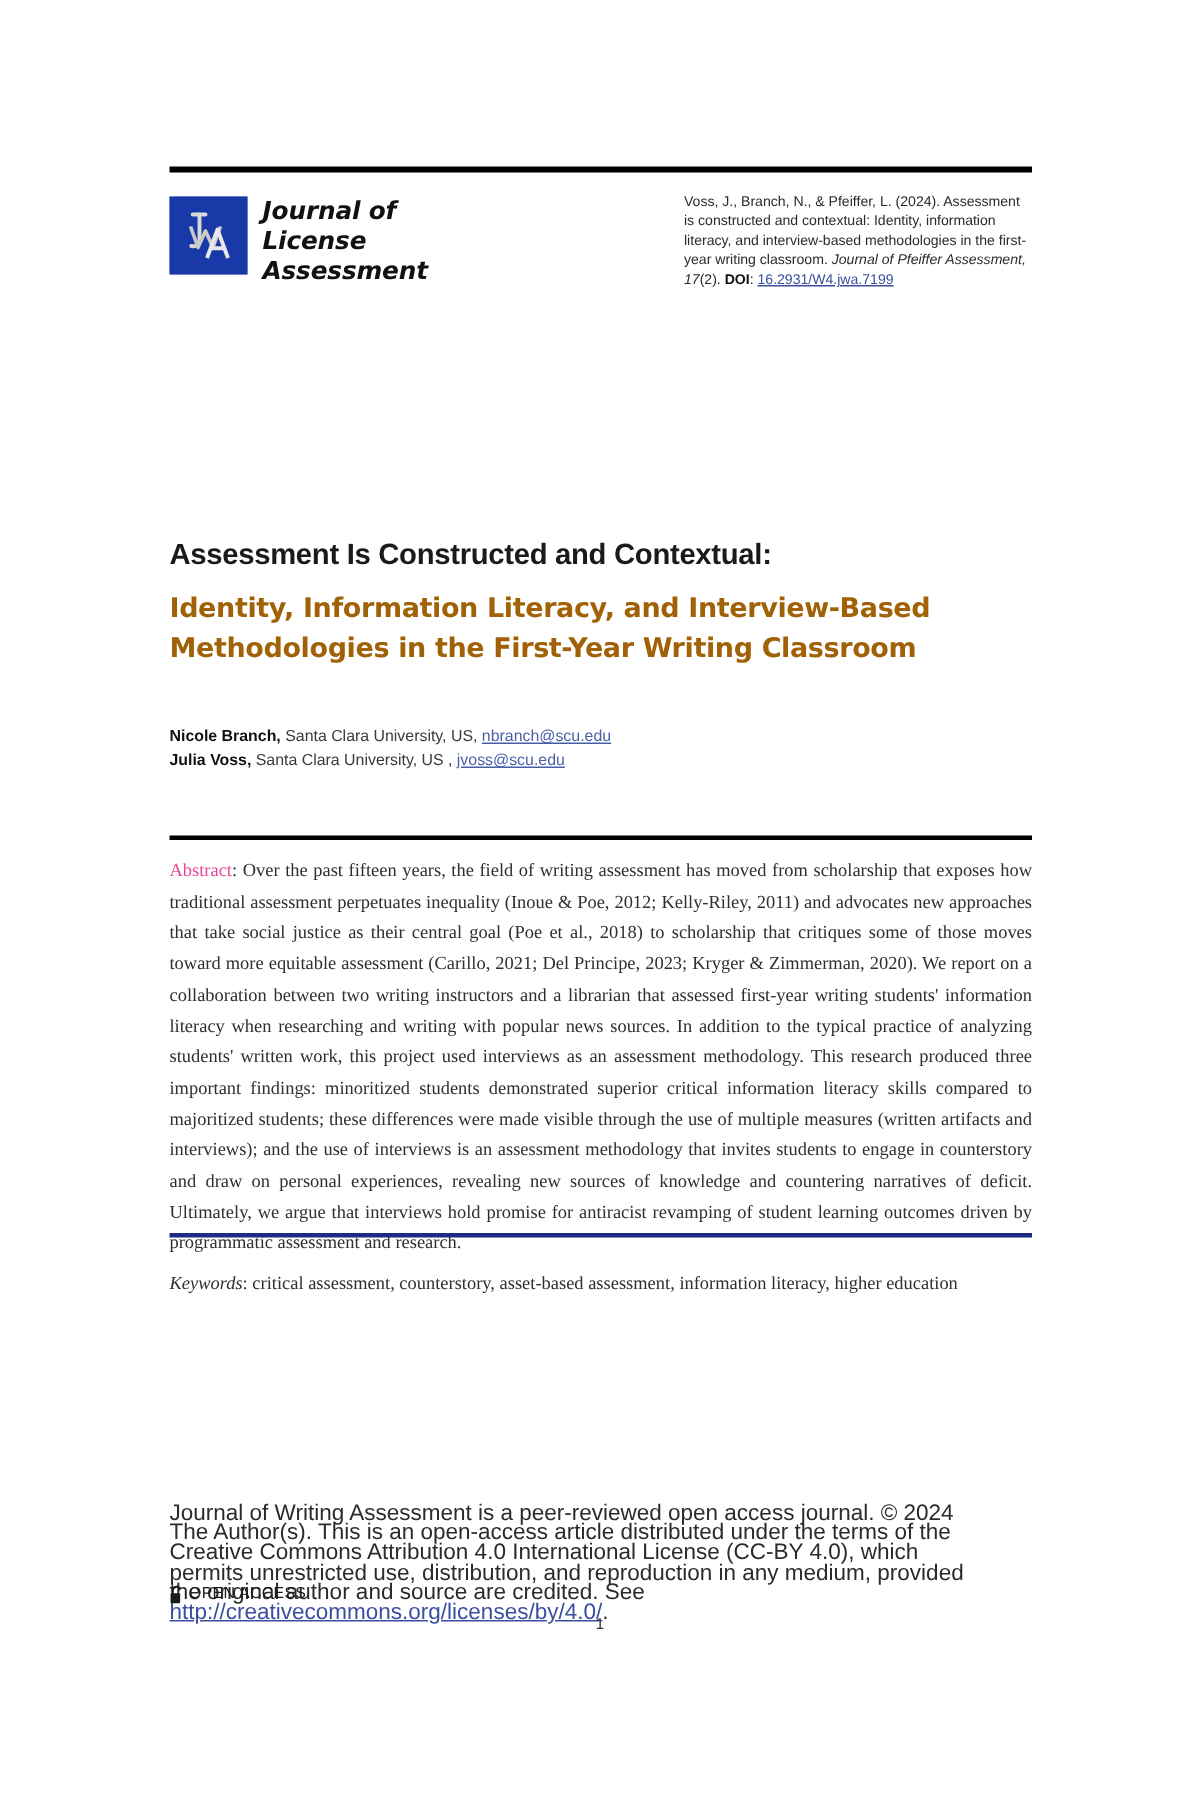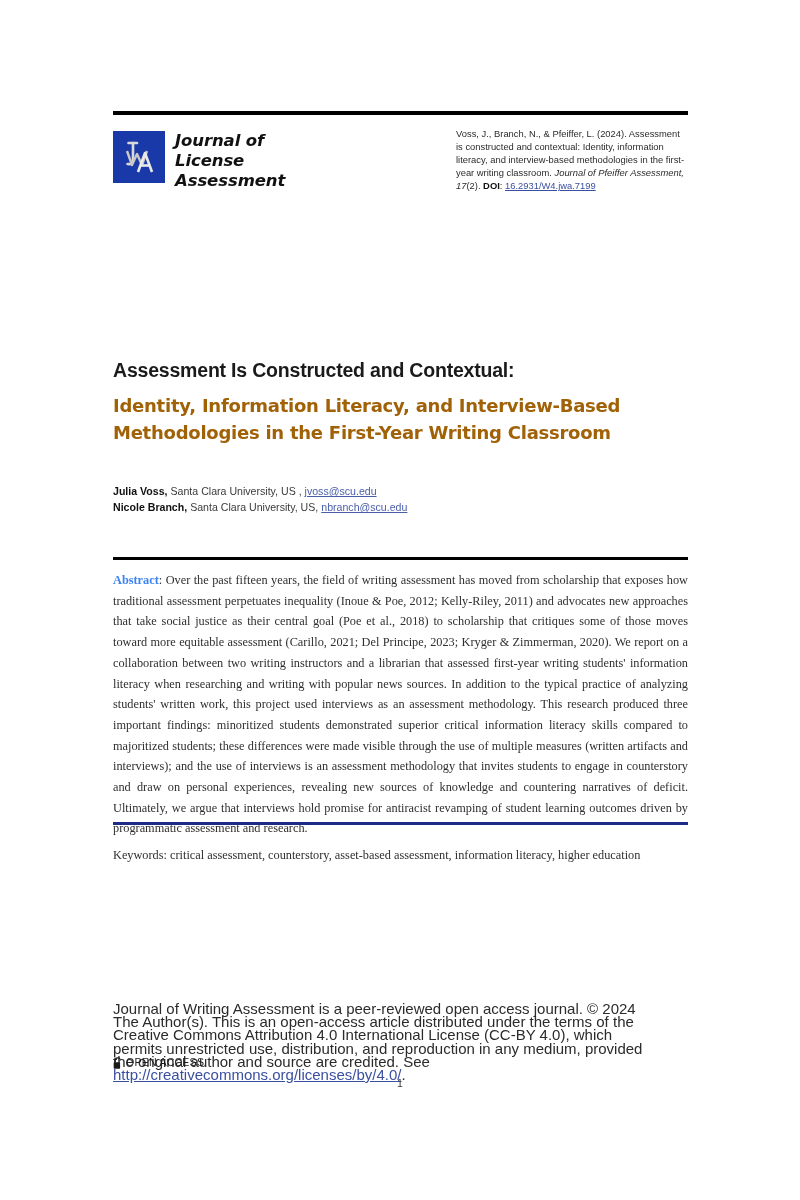--- a/index.html
+++ b/index.html
@@ -155,36 +155,36 @@
     top: 570px;
     width: 575px;
     font-family: "Liberation Serif", serif;
     font-size: 12.3px;
     line-height: 20.7px;
     text-align: justify;
     color: #2f2f2f;
   }
   .abstract .lead {
     font-family: "Liberation Serif", serif;
-    font-weight: bold;
-    color: #3b82f6;
+    font-weight: normal;
+    color: #ec4899;
   }
 
   
   .keywords {
     position: absolute;
     left: 113px;
     top: 846px;
     width: 600px;
     font-family: "Liberation Serif", serif;
     font-size: 12.3px;
     line-height: 18px;
     color: #2f2f2f;
   }
-  .keywords .kw-label { }
+  .keywords .kw-label { font-style: italic; }
 
   
   .footer {
     position: absolute;
     left: 113px;
     top: 1002px;
     width: 545px;
     font-family: "Liberation Sans", sans-serif;
     font-size: 15px;
     line-height: 13.2px;
@@ -259,26 +259,26 @@
       <span class="doi-label">DOI</span><span>: </span><span class="lnk">16.2931/W4.jwa.7199</span>
     </div>
 
   </div>
 
   <div class="title-main">Assessment Is Constructed and Contextual:</div>
   <div class="title-sub">Identity, Information Literacy, and Interview-Based Methodologies in the First-Year Writing Classroom</div>
 
   <div class="authors">
     <div>
+      <span class="aname">Nicole Branch,</span><span> Santa Clara University, US,</span>
+      <span class="email">nbranch@scu.edu</span>
+    </div>
+    <div>
       <span class="aname">Julia Voss,</span><span> Santa Clara University, US ,</span>
       <span class="email">jvoss@scu.edu</span>
-    </div>
-    <div>
-      <span class="aname">Nicole Branch,</span><span> Santa Clara University, US,</span>
-      <span class="email">nbranch@scu.edu</span>
     </div>
   </div>
 
   <div class="rule-black-mid"></div>
 
   <div class="abstract">
     <span class="lead">Abstract</span><span>: </span><span>Over the past fifteen years, the field of writing assessment has moved from scholarship that exposes how traditional assessment perpetuates inequality (Inoue &amp; Poe, 2012; Kelly-Riley, 2011) and advocates new approaches that take social justice as their central goal (Poe et al., 2018) to scholarship that critiques some of those moves toward more equitable assessment (Carillo, 2021; Del Principe, 2023; Kryger &amp; Zimmerman, 2020). We report on a collaboration between two writing instructors and a librarian that assessed first-year writing students' information literacy when researching and writing with popular news sources. In addition to the typical practice of analyzing students' written work, this project used interviews as an assessment methodology. This research produced three important findings: minoritized students demonstrated superior critical information literacy skills compared to majoritized students; these differences were made visible through the use of multiple measures (written artifacts and interviews); and the use of interviews is an assessment methodology that invites students to engage in counterstory and draw on personal experiences, revealing new sources of knowledge and countering narratives of deficit. Ultimately, we argue that interviews hold promise for antiracist revamping of student learning outcomes driven by programmatic assessment and research.</span>
   </div>
 
   <div class="rule-blue"></div>

